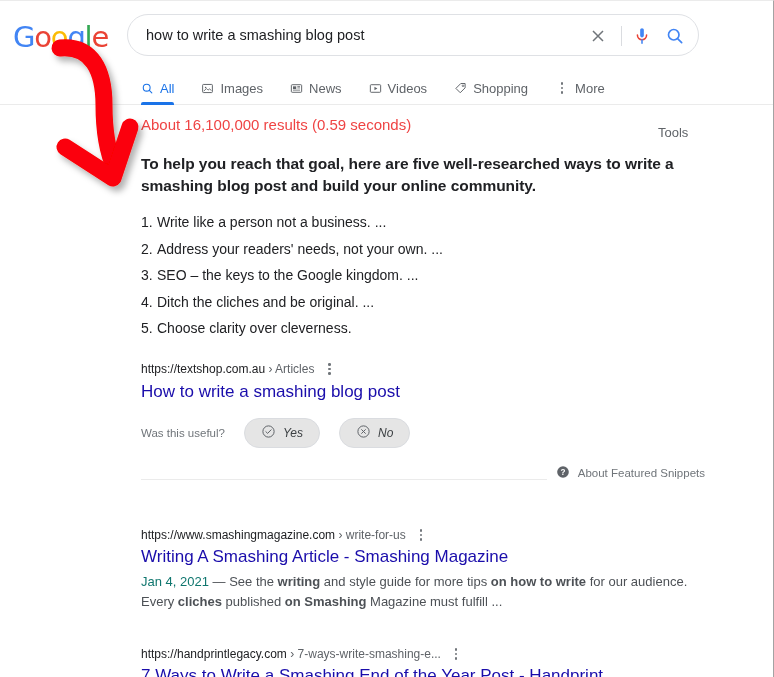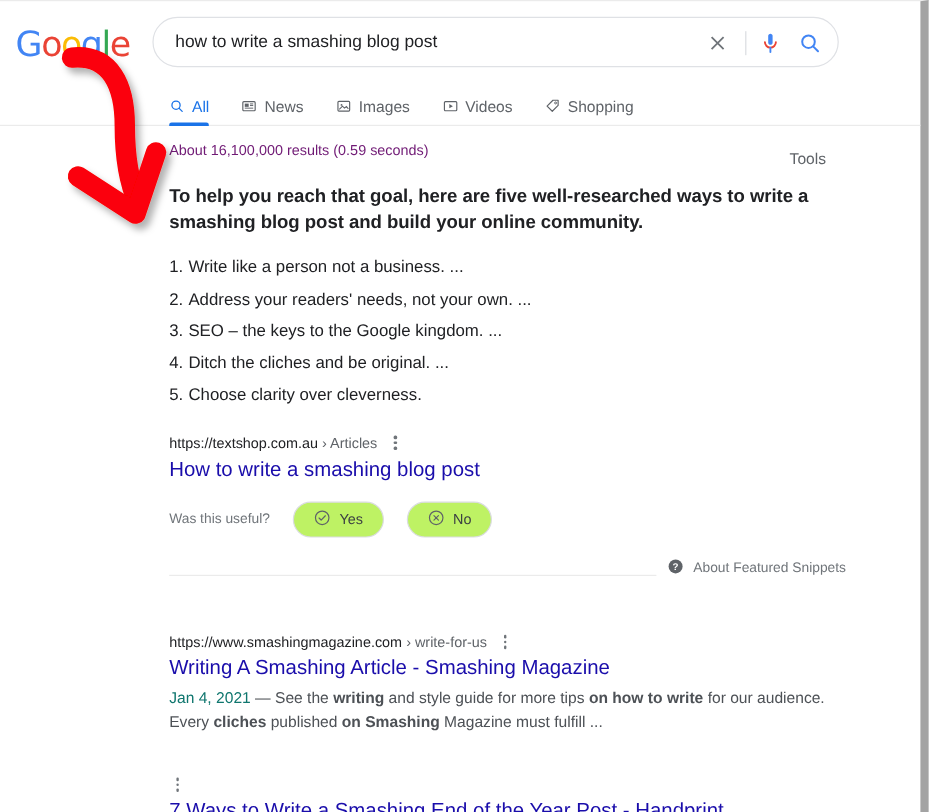--- a/index.html
+++ b/index.html
@@ -11,21 +11,21 @@
     height: 677px;
     background: #ffffff;
     font-family: "Liberation Sans", sans-serif;
     overflow: hidden;
     position: relative;
   }
   .page-frame {
     position: absolute;
     inset: 0;
     border-top: 1px solid #ebebeb;
-    border-right: 7px solid #a3a3a3;
+    border-right: 1px solid #a3a3a3;
     box-sizing: border-box;
     background: #fff;
   }
 
   
   .header {
     position: relative;
     height: 104px;
     border-bottom: 1px solid #ebebeb;
     box-sizing: border-box;
@@ -150,22 +150,22 @@
   }
 
   
   .main {
     position: absolute;
     left: 141px;
     top: 104px;
     width: 560px;
   }
   .results-count {
-    font-size: 12px;
-    color: #701a75;
+    font-size: 15px;
+    color: #ef4444;
     padding-top: 12px;
     line-height: 16px;
   }
 
   
   .snippet { margin-top: 20px; }
   .snippet-heading {
     font-size: 15.5px;
     font-weight: bold;
     color: #202124;
@@ -246,21 +246,22 @@
     display: flex;
     align-items: center;
     gap: 7px;
     height: 28px;
     padding: 0 16px;
     border: 1px solid #dadce0;
     border-radius: 16px;
     font-size: 12px;
     color: #3c4043;
     cursor: pointer;
-    background: #bef264;
+    background: #e5e5e5;
+    font-style: italic;
   }
 
   .snippet-footer {
     position: relative;
     margin-top: 17px;
     height: 28px;
   }
   .snippet-rule {
     position: absolute;
     left: 0;
@@ -348,52 +349,60 @@
         <svg width="13" height="13" viewBox="0 0 24 24">
           <circle cx="10.5" cy="10.5" r="6.3" stroke="#1a73e8" stroke-width="2" fill="none"></circle>
           <path d="M15.4 15.4 L20 20" stroke="#1a73e8" stroke-width="2" stroke-linecap="round"></path>
         </svg>
         <span>All</span>
         <span class="tab-underline"></span>
       </div>
 
       <div class="tab">
         <svg width="13" height="13" viewBox="0 0 24 24">
+          <rect x="3" y="4.5" width="18" height="15" rx="1.5" stroke="#5f6368" stroke-width="1.8" fill="none"></rect>
+          <circle cx="8.5" cy="10" r="1.4" fill="#5f6368"></circle>
+          <path d="M5 17 L10 12 L13 15 L16 12.5 L19 16" stroke="#5f6368" stroke-width="1.6" fill="none"></path>
+        </svg>
+        <span>Images</span>
+      </div>
+
+      <div class="tab">
+        <svg width="13" height="13" viewBox="0 0 24 24">
           <rect x="2.5" y="5" width="19" height="14" rx="1.5" stroke="#5f6368" stroke-width="1.8" fill="none"></rect>
           <rect x="5.5" y="8" width="6" height="5" fill="#5f6368"></rect>
           <path d="M13.5 8.5h5 M13.5 11h5 M5.5 15h13" stroke="#5f6368" stroke-width="1.5"></path>
         </svg>
         <span>News</span>
-      </div>
-
-      <div class="tab">
-        <svg width="13" height="13" viewBox="0 0 24 24">
-          <rect x="3" y="4.5" width="18" height="15" rx="1.5" stroke="#5f6368" stroke-width="1.8" fill="none"></rect>
-          <circle cx="8.5" cy="10" r="1.4" fill="#5f6368"></circle>
-          <path d="M5 17 L10 12 L13 15 L16 12.5 L19 16" stroke="#5f6368" stroke-width="1.6" fill="none"></path>
-        </svg>
-        <span>Images</span>
       </div>
 
       <div class="tab">
         <svg width="13" height="13" viewBox="0 0 24 24">
           <rect x="2.5" y="5" width="19" height="14" rx="1.5" stroke="#5f6368" stroke-width="1.8" fill="none"></rect>
           <path d="M10 8.7 L15.5 12 L10 15.3 Z" fill="#5f6368"></path>
         </svg>
         <span>Videos</span>
       </div>
 
       <div class="tab">
         <svg width="13" height="13" viewBox="0 0 24 24">
           <path d="M12.5 2.8 H20.5 V10.8 L11.5 19.8 L3.5 11.8 Z" stroke="#5f6368" stroke-width="1.8" fill="none" stroke-linejoin="round"></path>
           <circle cx="16.6" cy="7" r="1.5" stroke="#5f6368" stroke-width="1.5" fill="none"></circle>
         </svg>
         <span>Shopping</span>
       </div>
 
+      <div class="tab">
+        <span class="kebab">
+          <i></i>
+            <i></i>
+            <i></i>
+        </span>
+        <span>More</span>
+      </div>
     </div>
 
     <div class="tools">Tools</div>
   </div>
 
   <div class="main">
 
     <div class="results-count">About 16,100,000 results (0.59 seconds)</div>
 
     <div class="snippet">
@@ -475,20 +484,25 @@
           </span>
       </div>
       <div class="result-title">Writing A Smashing Article - Smashing Magazine</div>
       <div class="snippet-desc">
         <span class="date">Jan 4, 2021</span><span> — See the </span><b>writing</b><span> and style guide for more tips </span><b>on how to write</b><span> for our audience. Every </span><b>cliches</b><span> published </span><b>on Smashing</b><span> Magazine must fulfill ...</span>
       </div>
     </div>
 
     <div class="result">
       <div class="cite-row">
+        <div class="cite">
+          <span>https://handprintlegacy.com</span>
+          <span class="sep">›</span>
+          <span class="path">7-ways-write-smashing-e...</span>
+        </div>
         <span class="kebab">
             <i></i>
             <i></i>
             <i></i>
           </span>
       </div>
       <div class="result-title">7 Ways to Write a Smashing End of the Year Post - Handprint ...</div>
 
     </div>
 

